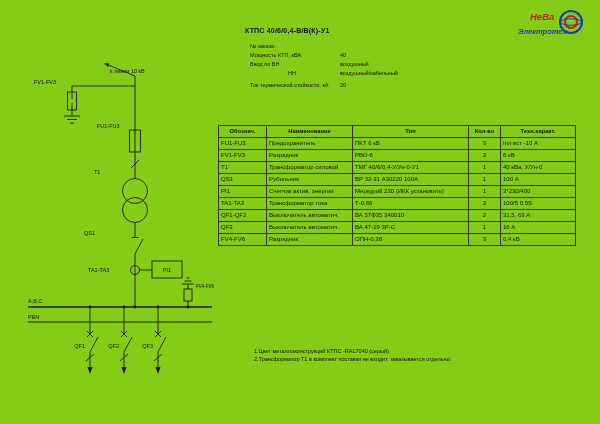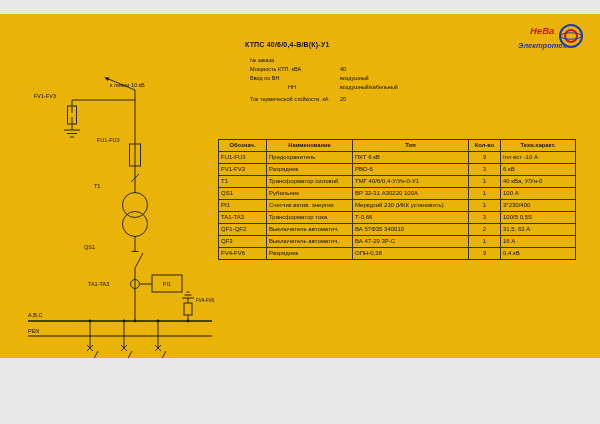--- a/index.html
+++ b/index.html
@@ -1,20 +1,20 @@
 <!DOCTYPE html>
 <html style="--logo-red: #c41a1f; --logo-blue: #1c3bb8; --line: #1a1a1a;"><head>
 <meta charset="utf-8">
 <style>
   * { box-sizing: border-box; margin: 0; padding: 0; }
   html,body { background:#e8e8e8; }
   .page {
-    position: relative; width: 600px; height: 344px; background: #eab308;
+    position: relative; width: 600px; height: 424px; background: #84cc16;
     font-family: "Liberation Sans", sans-serif; color: #111; overflow: hidden;
-    margin: 14px auto;
+    margin: 0 auto;
   }
   .title {
     position: absolute; left: 245px; top: 27px;
     font-size: 7px; font-weight: bold; letter-spacing: .2px;
   }
   .specs { position: absolute; left: 250px; top: 42px; font-size: 5.5px; line-height: 9px; }
   .spec-row { display: flex; }
   .spec-label { width: 90px; }
   .spec-row.indent .spec-label { padding-left: 38px; }
   .spec-row.gap { margin-top: 3px; }

